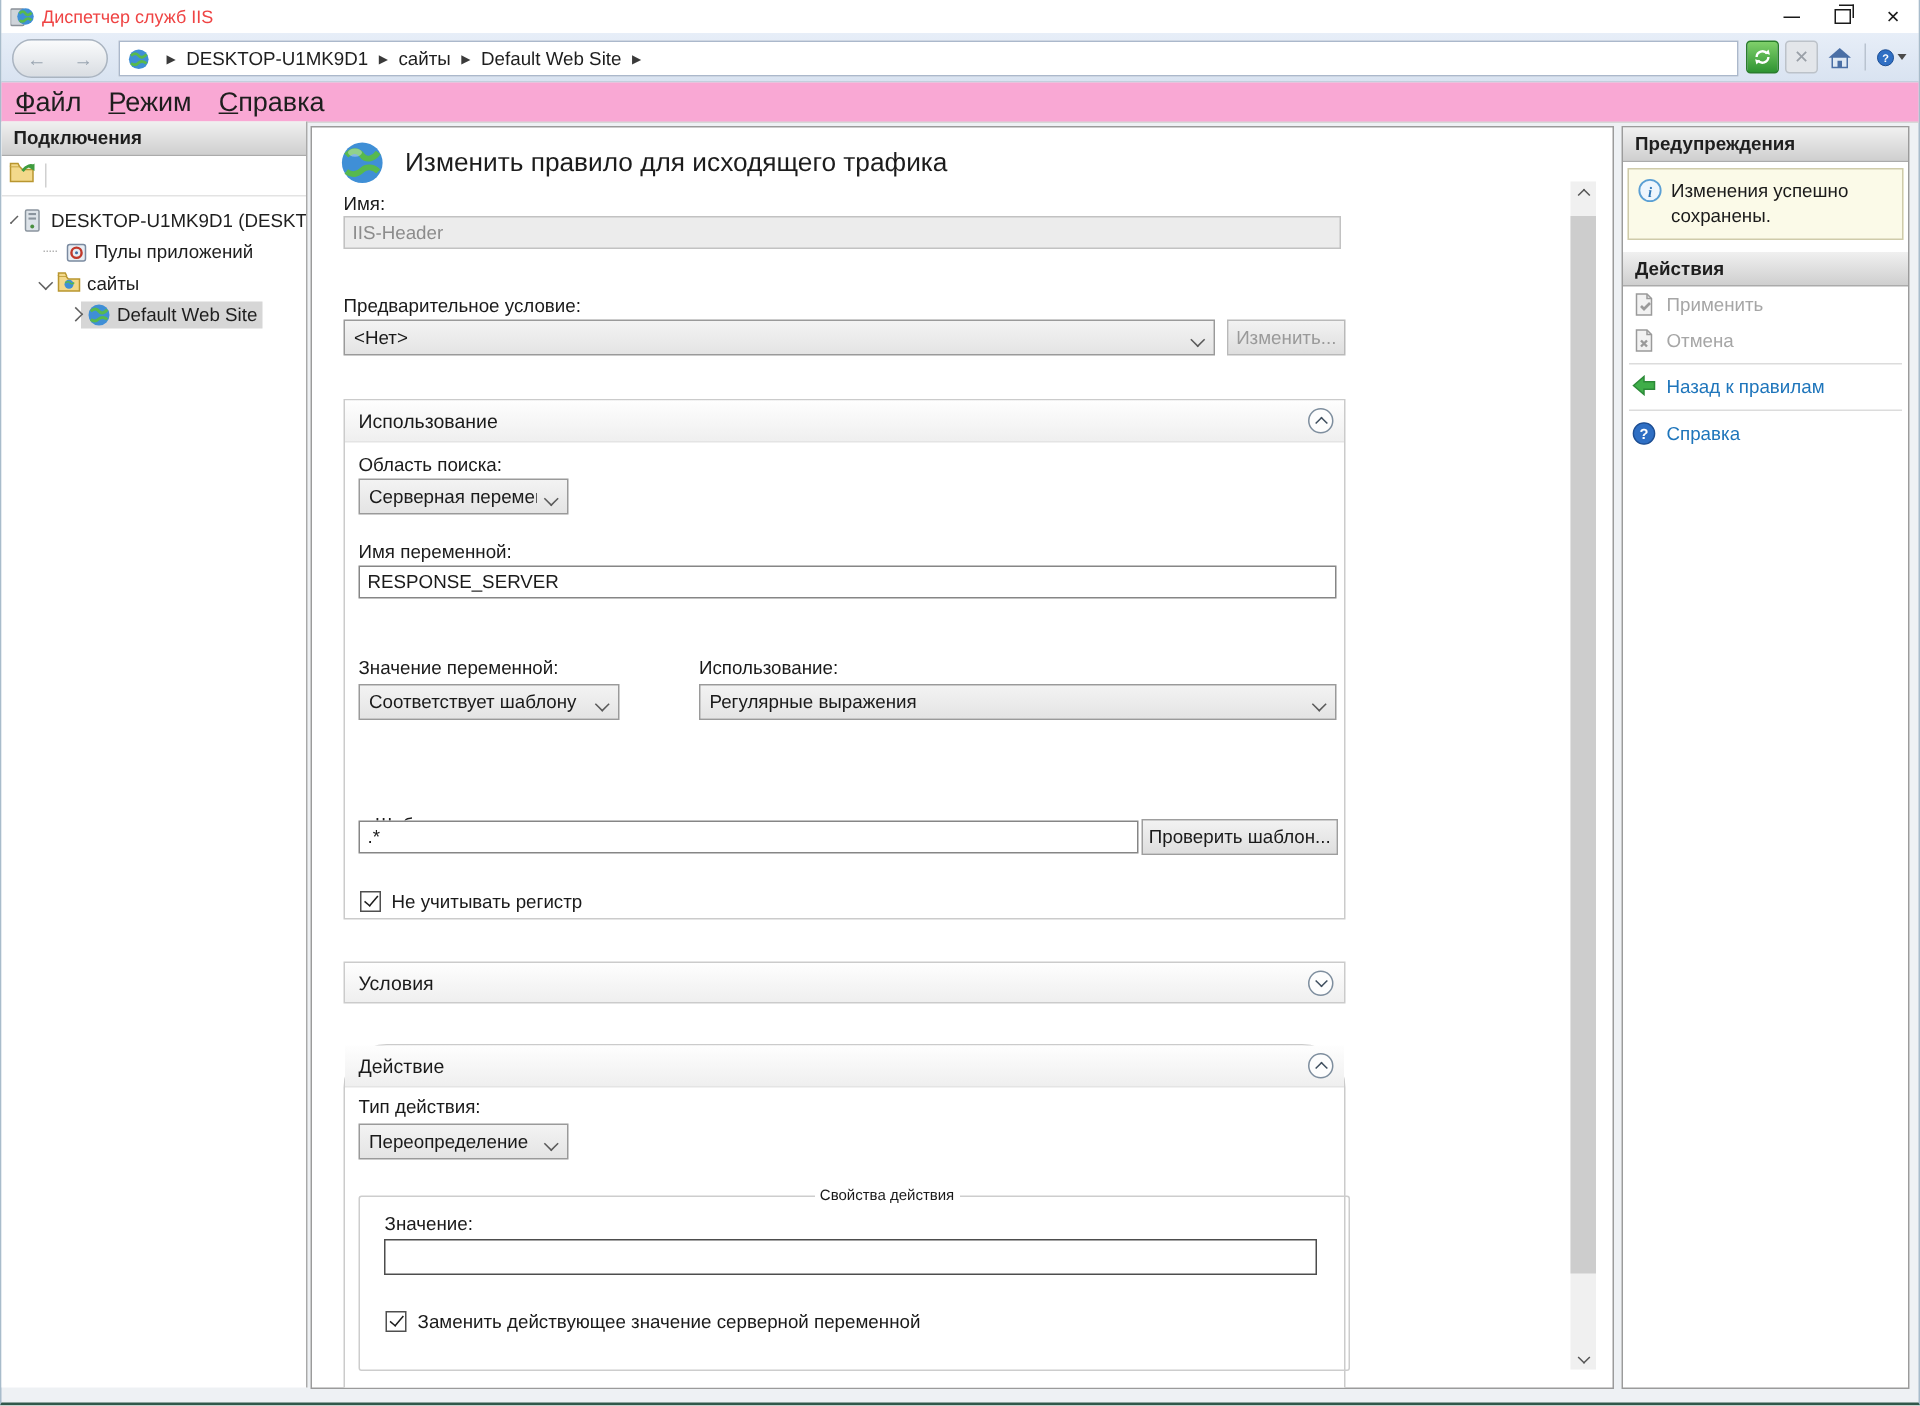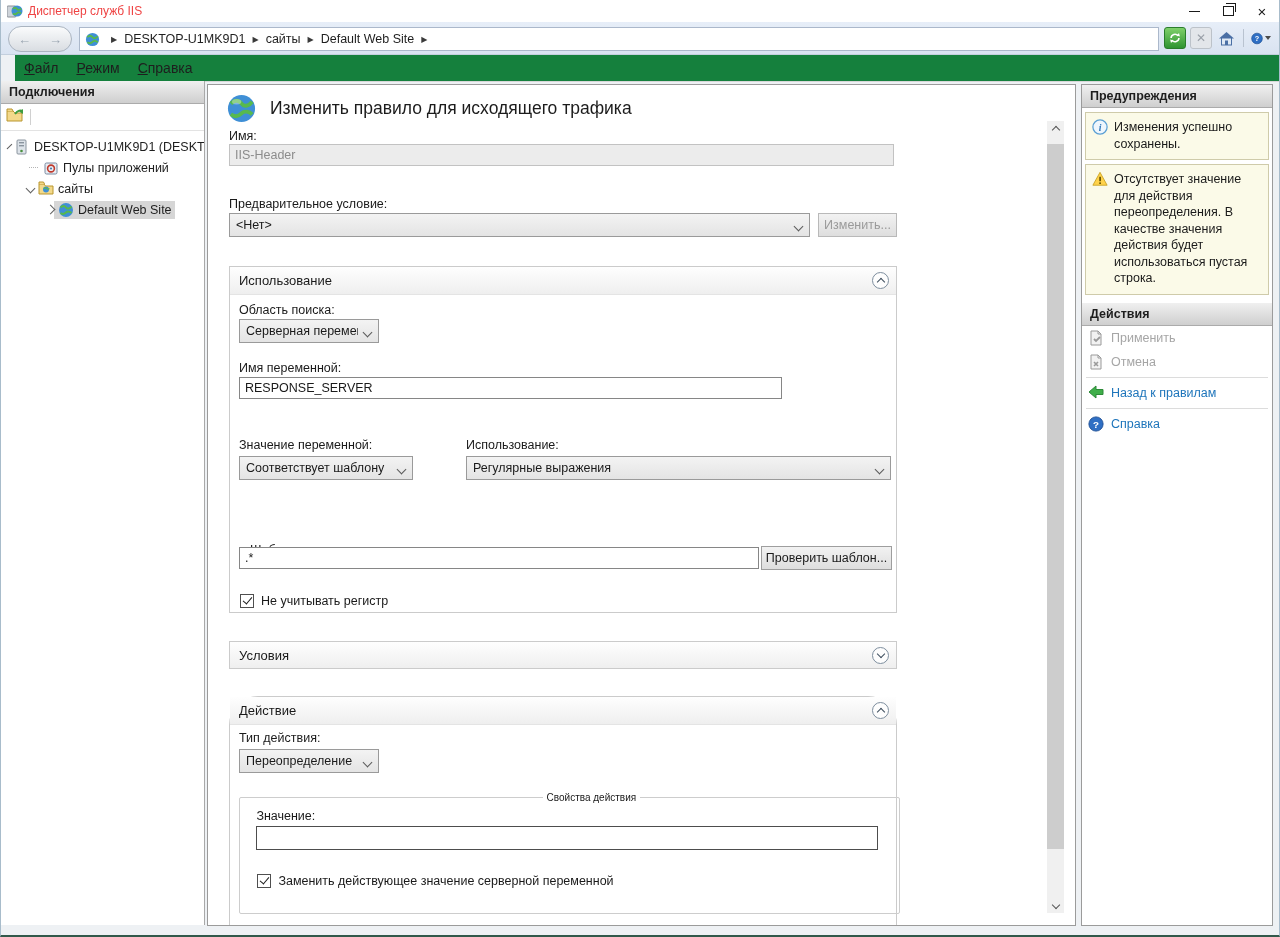--- a/index.html
+++ b/index.html
@@ -26,21 +26,21 @@
   .crumb-globe{width:15px;height:15px;margin:0 4px 0 5px;}
   .crumb-sep{color:#3a3a3a;font-size:8px;margin:0 7px;}
   .abar-tools{position:absolute;right:8px;top:5px;height:22px;display:flex;align-items:center;gap:4px;}
   .tool{width:20px;height:20px;display:flex;align-items:center;justify-content:center;border-radius:3px;}
   .tool.refresh{background:linear-gradient(180deg,#7fd06a,#2f9432);border:1px solid #2a7d2c;}
   .tool.stop{background:#e3e6ea;border:1px solid #bcc2c9;color:#9aa0a8;font-size:12px;}
   .tool-sep{width:1px;height:18px;background:#b9c3d0;margin:0 3px;}
   .caret-down{width:0;height:0;border-left:3px solid transparent;border-right:3px solid transparent;border-top:4px solid #4a4a4a;margin-left:2px;}
 
   
-  .menubar{position:absolute;left:14px;top:55px;right:0;height:26px;background:#15803d;border-bottom:1px solid #d7d7d7;display:flex;align-items:center;font-size:14px;color:#1e1e1e;}
+  .menubar{position:absolute;left:0;top:55px;right:0;height:26px;background:#f9a8d4;border-bottom:1px solid #d7d7d7;display:flex;align-items:center;font-size:18px;color:#1e1e1e;}
   .menu-item{padding:0 9px;}
   .menu-item u{text-decoration:underline;}
 
   
   .panel-left{position:absolute;left:0;top:81px;width:203px;bottom:10px;background:#fff;border-right:1px solid #a9a9a9;overflow:hidden;}
   .content{position:absolute;left:206px;top:84px;width:869px;height:842px;background:#fff;border:1px solid #9b9b9b;box-sizing:border-box;overflow:hidden;}
   .panel-right{position:absolute;left:1080px;top:84px;width:192px;height:842px;background:#fff;border:1px solid #9b9b9b;box-sizing:border-box;overflow:hidden;}
 
   .panel-hdr{height:22px;background:linear-gradient(180deg,#f0f0f0,#cfcfcf);border-bottom:1px solid #ababab;display:flex;align-items:center;padding-left:8px;font-size:12.5px;font-weight:bold;color:#1e1e1e;}
 
@@ -273,21 +273,21 @@
         <span class="chev-circle">
             <span class="cv up"></span>
           </span>
       </div>
       <div class="flabel" style="left:9px;top:36px;">Область поиска:</div>
       <div class="selbox" style="left:9px;top:52px;width:140px;">
         <span style="overflow:hidden;white-space:nowrap;">Серверная переменн</span>
           <span class="cv down"></span>
       </div>
       <div class="flabel" style="left:9px;top:94px;">Имя переменной:</div>
-      <input class="tinput" style="left: 9px; top: 110px; width: 543px;" value="RESPONSE_SERVER">
+      <input class="tinput" style="left: 9px; top: 110px; width: 652px;" value="RESPONSE_SERVER">
 
       <div class="flabel" style="left:9px;top:171px;">Значение переменной:</div>
       <div class="selbox" style="left:9px;top:189px;width:174px;">
         <span>Соответствует шаблону</span>
           <span class="cv down"></span>
       </div>
       <div class="flabel" style="left:236px;top:171px;">Использование:</div>
       <div class="selbox" style="left:236px;top:189px;width:425px;">
         <span>Регулярные выражения</span>
           <span class="cv down"></span>
@@ -358,30 +358,20 @@
     <div class="alert-box">
       <span class="alert-ico">
         <svg width="16" height="16" viewBox="0 0 18 18">
             <circle cx="9" cy="9" r="8" fill="#eef6fd" stroke="#5a9fd4" stroke-width="1.4"></circle>
             <text x="9" y="13.5" font-size="11" font-family="Liberation Serif" font-weight="bold" font-style="italic" fill="#2e77b8" text-anchor="middle">i</text>
           </svg>
       </span>
       <span>Изменения успешно сохранены.</span>
     </div>
 
-    <div class="alert-box">
-      <span class="alert-ico">
-        <svg width="16" height="16" viewBox="0 0 18 18">
-            <polygon points="9,1.5 17,16 1,16" fill="#ffd24a" stroke="#c9a227"></polygon>
-            <rect x="8.2" y="6.5" width="1.8" height="5" fill="#5a4a00"></rect>
-            <rect x="8.2" y="12.8" width="1.8" height="1.8" fill="#5a4a00"></rect>
-          </svg>
-      </span>
-      <span>Отсутствует значение для действия переопределения. В качестве значения действия будет использоваться пустая строка.</span>
-    </div>
 
     <div class="panel-hdr act-hdr">Действия</div>
 
     <div class="act-item disabled">
       <span class="act-ico">
         <svg width="16" height="16" viewBox="0 0 16 16">
             <path d="M3 1h7l3 3v11H3z" fill="#f2f2f2" stroke="#9a9a9a"></path>
             <path d="M10 1v3h3" fill="none" stroke="#9a9a9a"></path>
             <path d="M6 9l2 2 4-4" stroke="#9a9a9a" stroke-width="1.8" fill="none"></path>
           </svg>

